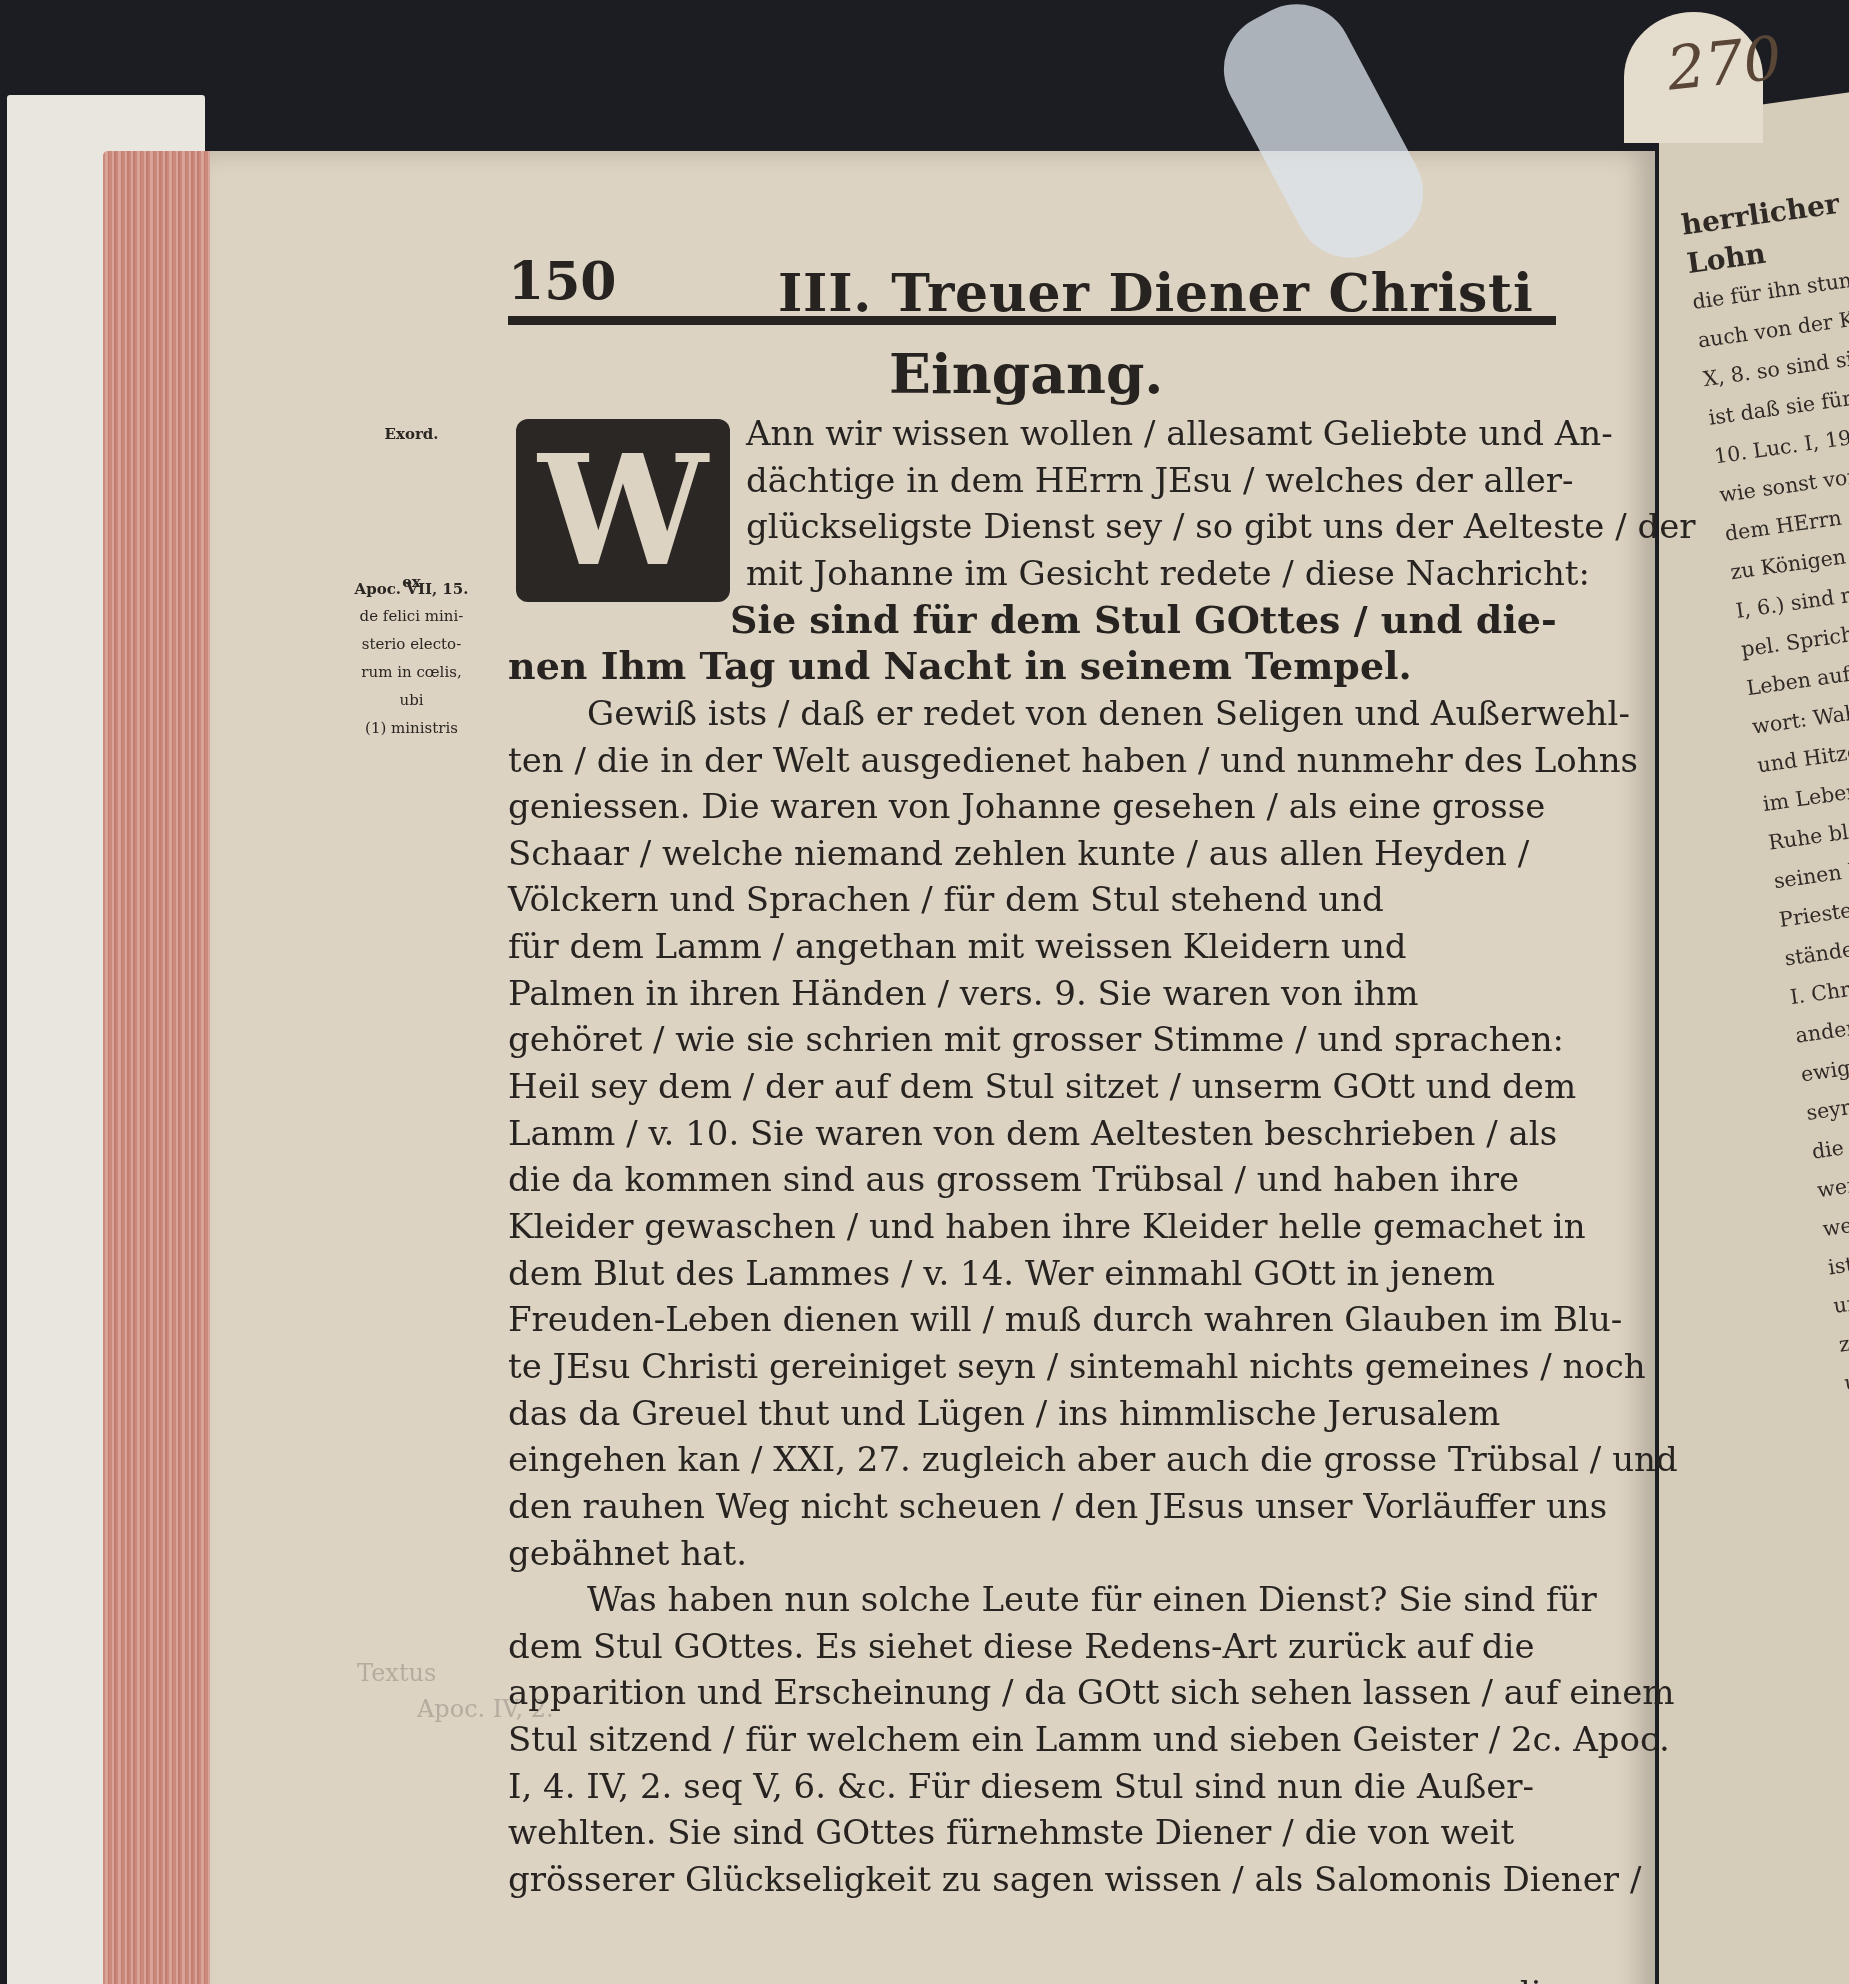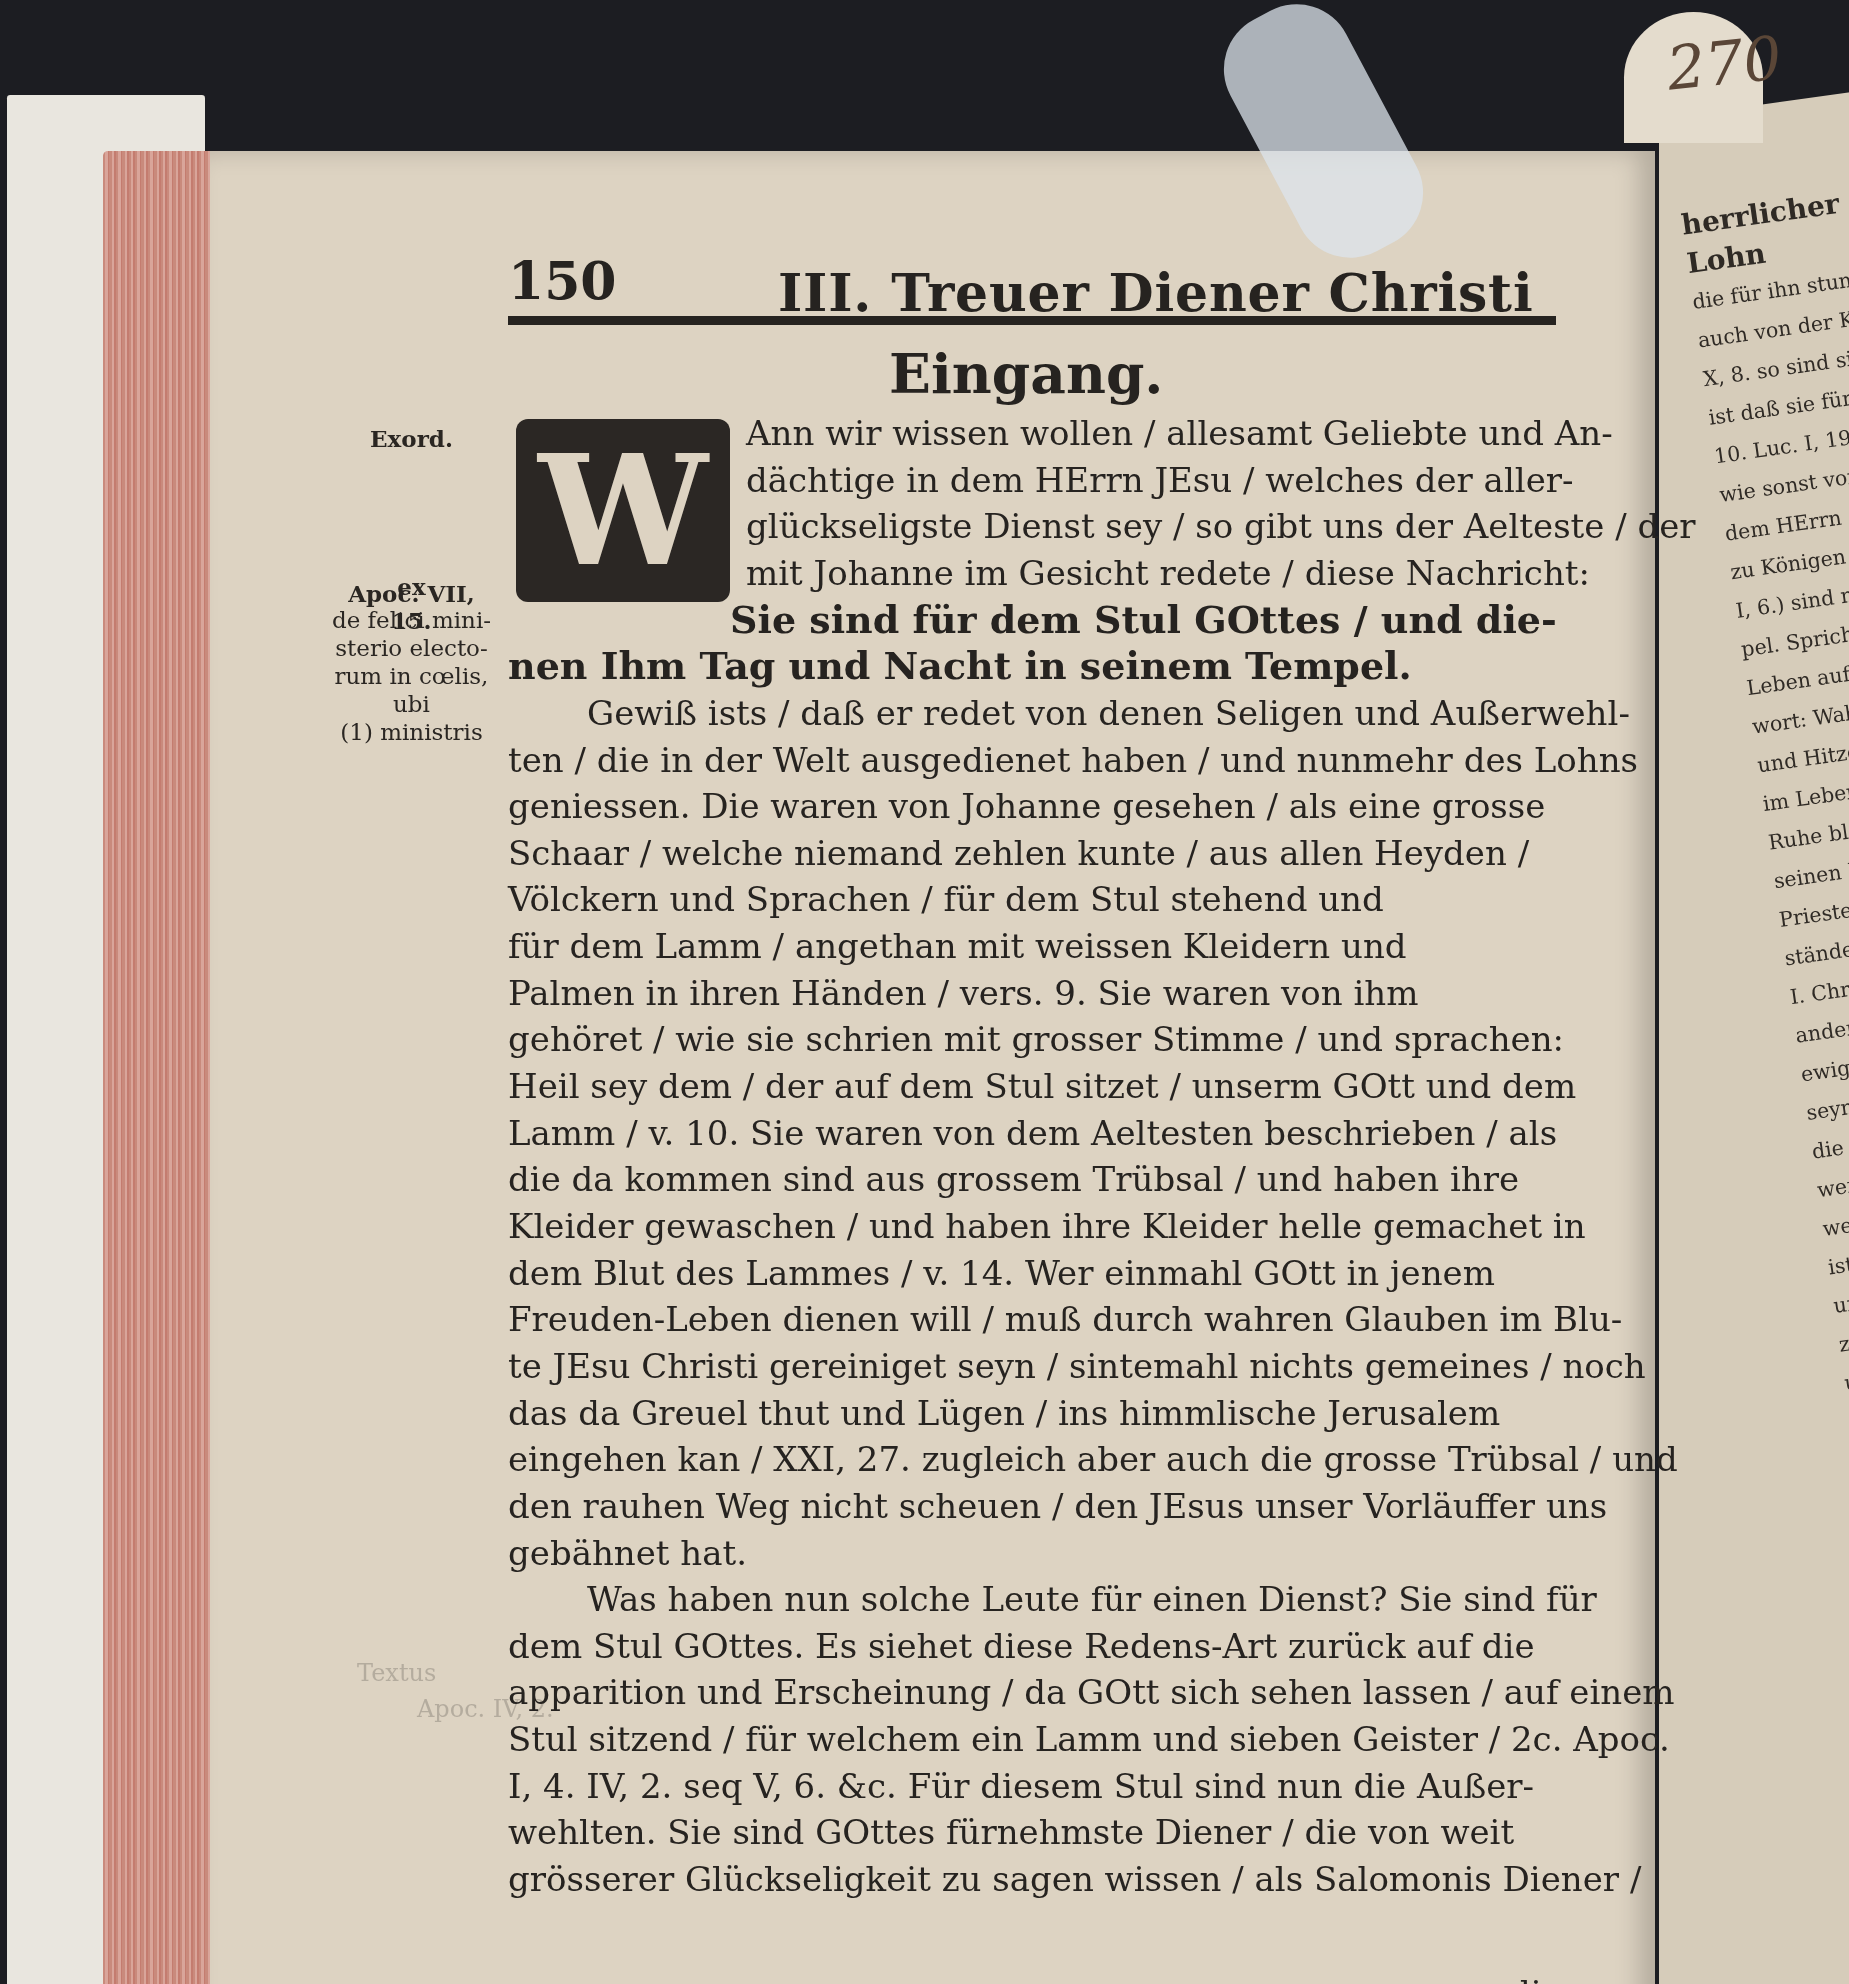--- a/index.html
+++ b/index.html
@@ -32,21 +32,21 @@
 
   .initial { position:absolute; left:516px; top:419px; width:214px; height:183px; background:#2b2724;
          border-radius:12px; display:flex; align-items:center; justify-content:center; color:#ddd3c2;
          font-size:151px; font-weight:bold; font-family:"DejaVu Serif", serif; }
 
   .body-text { position:absolute; left:508px; width:1056px; color:#262320; font-family:"DejaVu Serif", serif;
          font-size:34px; line-height:0; }
   .line { position:absolute; white-space:nowrap; font-size:34px; text-align:justify; }
   .line.bold { font-weight:bold; font-size:38px; }
 
-  .margin-note { position:absolute; color:#2a2622; font-family:"DejaVu Serif", serif; font-size:23px;
+  .margin-note { position:absolute; color:#2a2622; font-family:"DejaVu Serif", serif; font-size:15px;
          text-align:center; width:171px; left:326px; }
   .margin-note.bold { font-weight:bold; }
   .ghost { position:absolute; color:rgba(60,55,50,0.25); font-size:24px; }
   .catch { position:absolute; left:1509px; top:1973px; font-size:34px; color:#262320; }
 
   .facing-text { position:absolute; left:1679px; top:206px; width:167px; color:#2f2a25; font-size:20.6px;
          font-family:"DejaVu Serif", serif; transform:rotate(-8deg); transform-origin:left top; line-height:39px; }
 </style>
 </head>
 <body>

